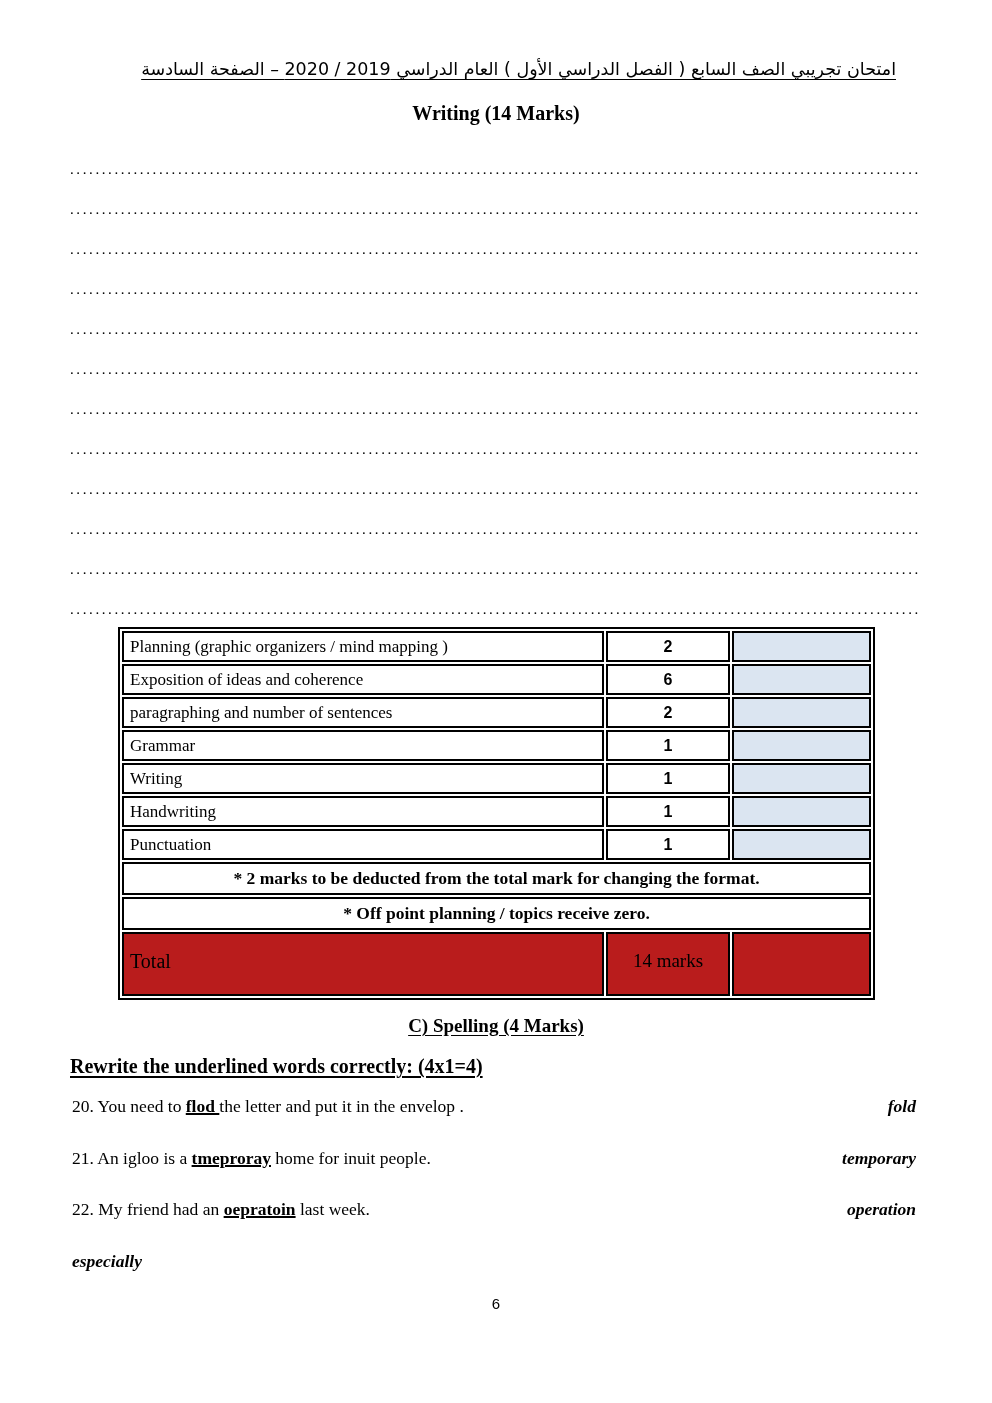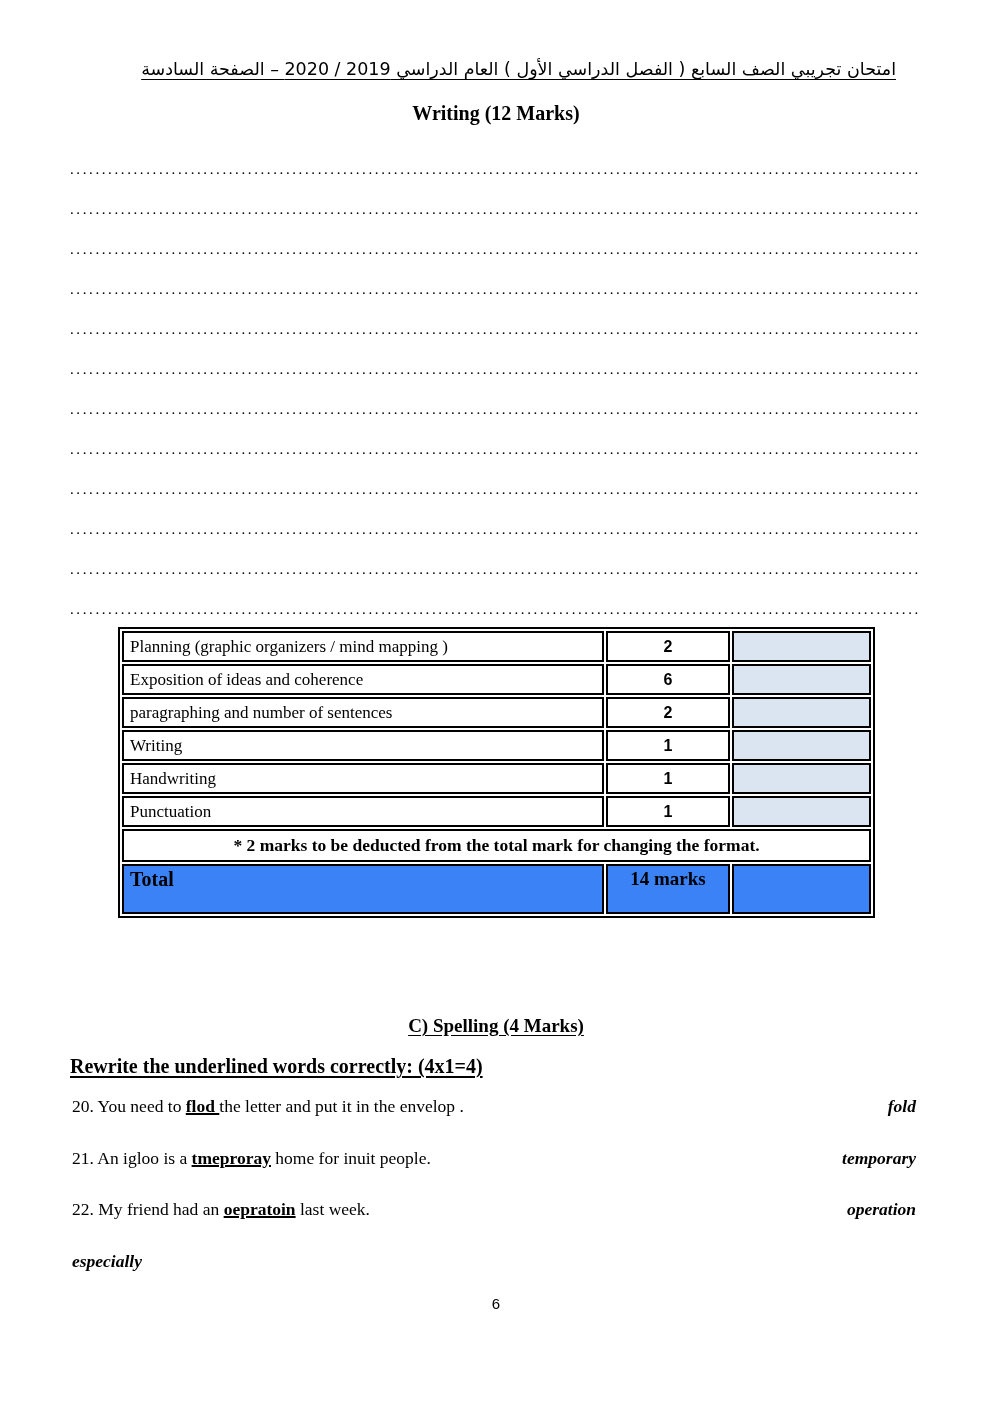--- a/index.html
+++ b/index.html
@@ -56,22 +56,22 @@
   table.rubric td.mark{
     text-align:center;
     font-family:"Liberation Sans","DejaVu Sans",sans-serif;
     font-weight:bold;font-size:16px;
   }
   table.rubric td.score{background:#dbe5f1;}
   table.rubric td.note{
     height:29px;text-align:center;font-weight:bold;font-size:17.5px;
   }
   table.rubric tr.total td{
-    height:44px;background:#3b82f6;font-weight:bold;
-    font-size:20px;vertical-align:top;padding-top:2px;
+    height:44px;background:#b91c1c;font-weight:normal;
+    font-size:20px;vertical-align:top;padding-top:16px;
   }
   table.rubric tr.total td.mark{
     font-family:"Liberation Serif","DejaVu Serif",serif;
     font-size:19px;text-align:center;
   }
   
   .spelling-title{
     position:absolute;top:1015px;left:0;width:100%;
     text-align:center;font-weight:bold;font-size:19px;
     text-decoration:underline;text-underline-offset:3px;
@@ -103,21 +103,21 @@
     font-size:15px;
   }
 </style>
 </head>
 <body>
 
 <div class="page">
 
   <div class="exam-header">امتحان تجريبي الصف السابع ( الفصل الدراسي الأول ) العام الدراسي 2019 / 2020 – الصفحة السادسة</div>
 
-  <div class="writing-title">Writing (12 Marks)</div>
+  <div class="writing-title">Writing (14 Marks)</div>
 
   <div class="writing-lines">
       <div class="writing-line">........................................................................................................................................................................................................</div>
       <div class="writing-line">........................................................................................................................................................................................................</div>
       <div class="writing-line">........................................................................................................................................................................................................</div>
       <div class="writing-line">........................................................................................................................................................................................................</div>
       <div class="writing-line">........................................................................................................................................................................................................</div>
       <div class="writing-line">........................................................................................................................................................................................................</div>
       <div class="writing-line">........................................................................................................................................................................................................</div>
       <div class="writing-line">........................................................................................................................................................................................................</div>
@@ -143,36 +143,44 @@
       <td class="lbl">Exposition of ideas and coherence</td>
       <td class="mark">6</td>
       <td class="score"></td>
     </tr>
     <tr>
       <td class="lbl">paragraphing and number of sentences</td>
       <td class="mark">2</td>
       <td class="score"></td>
     </tr>
     <tr>
+      <td class="lbl">Grammar</td>
+      <td class="mark">1</td>
+      <td class="score"></td>
+    </tr>
+    <tr>
       <td class="lbl">Writing</td>
       <td class="mark">1</td>
       <td class="score"></td>
     </tr>
     <tr>
       <td class="lbl">Handwriting</td>
       <td class="mark">1</td>
       <td class="score"></td>
     </tr>
     <tr>
       <td class="lbl">Punctuation</td>
       <td class="mark">1</td>
       <td class="score"></td>
     </tr>
     <tr>
       <td class="note" colspan="3">* 2 marks to be deducted from the total mark for changing the format.</td>
+    </tr>
+    <tr>
+      <td class="note" colspan="3">* Off point planning / topics receive zero.</td>
     </tr>
     <tr class="total">
       <td>Total</td>
       <td class="mark">14 marks</td>
       <td></td>
     </tr>
   </tbody>
     </table>
 
   <div class="spelling-title">C) Spelling (4 Marks)</div>

